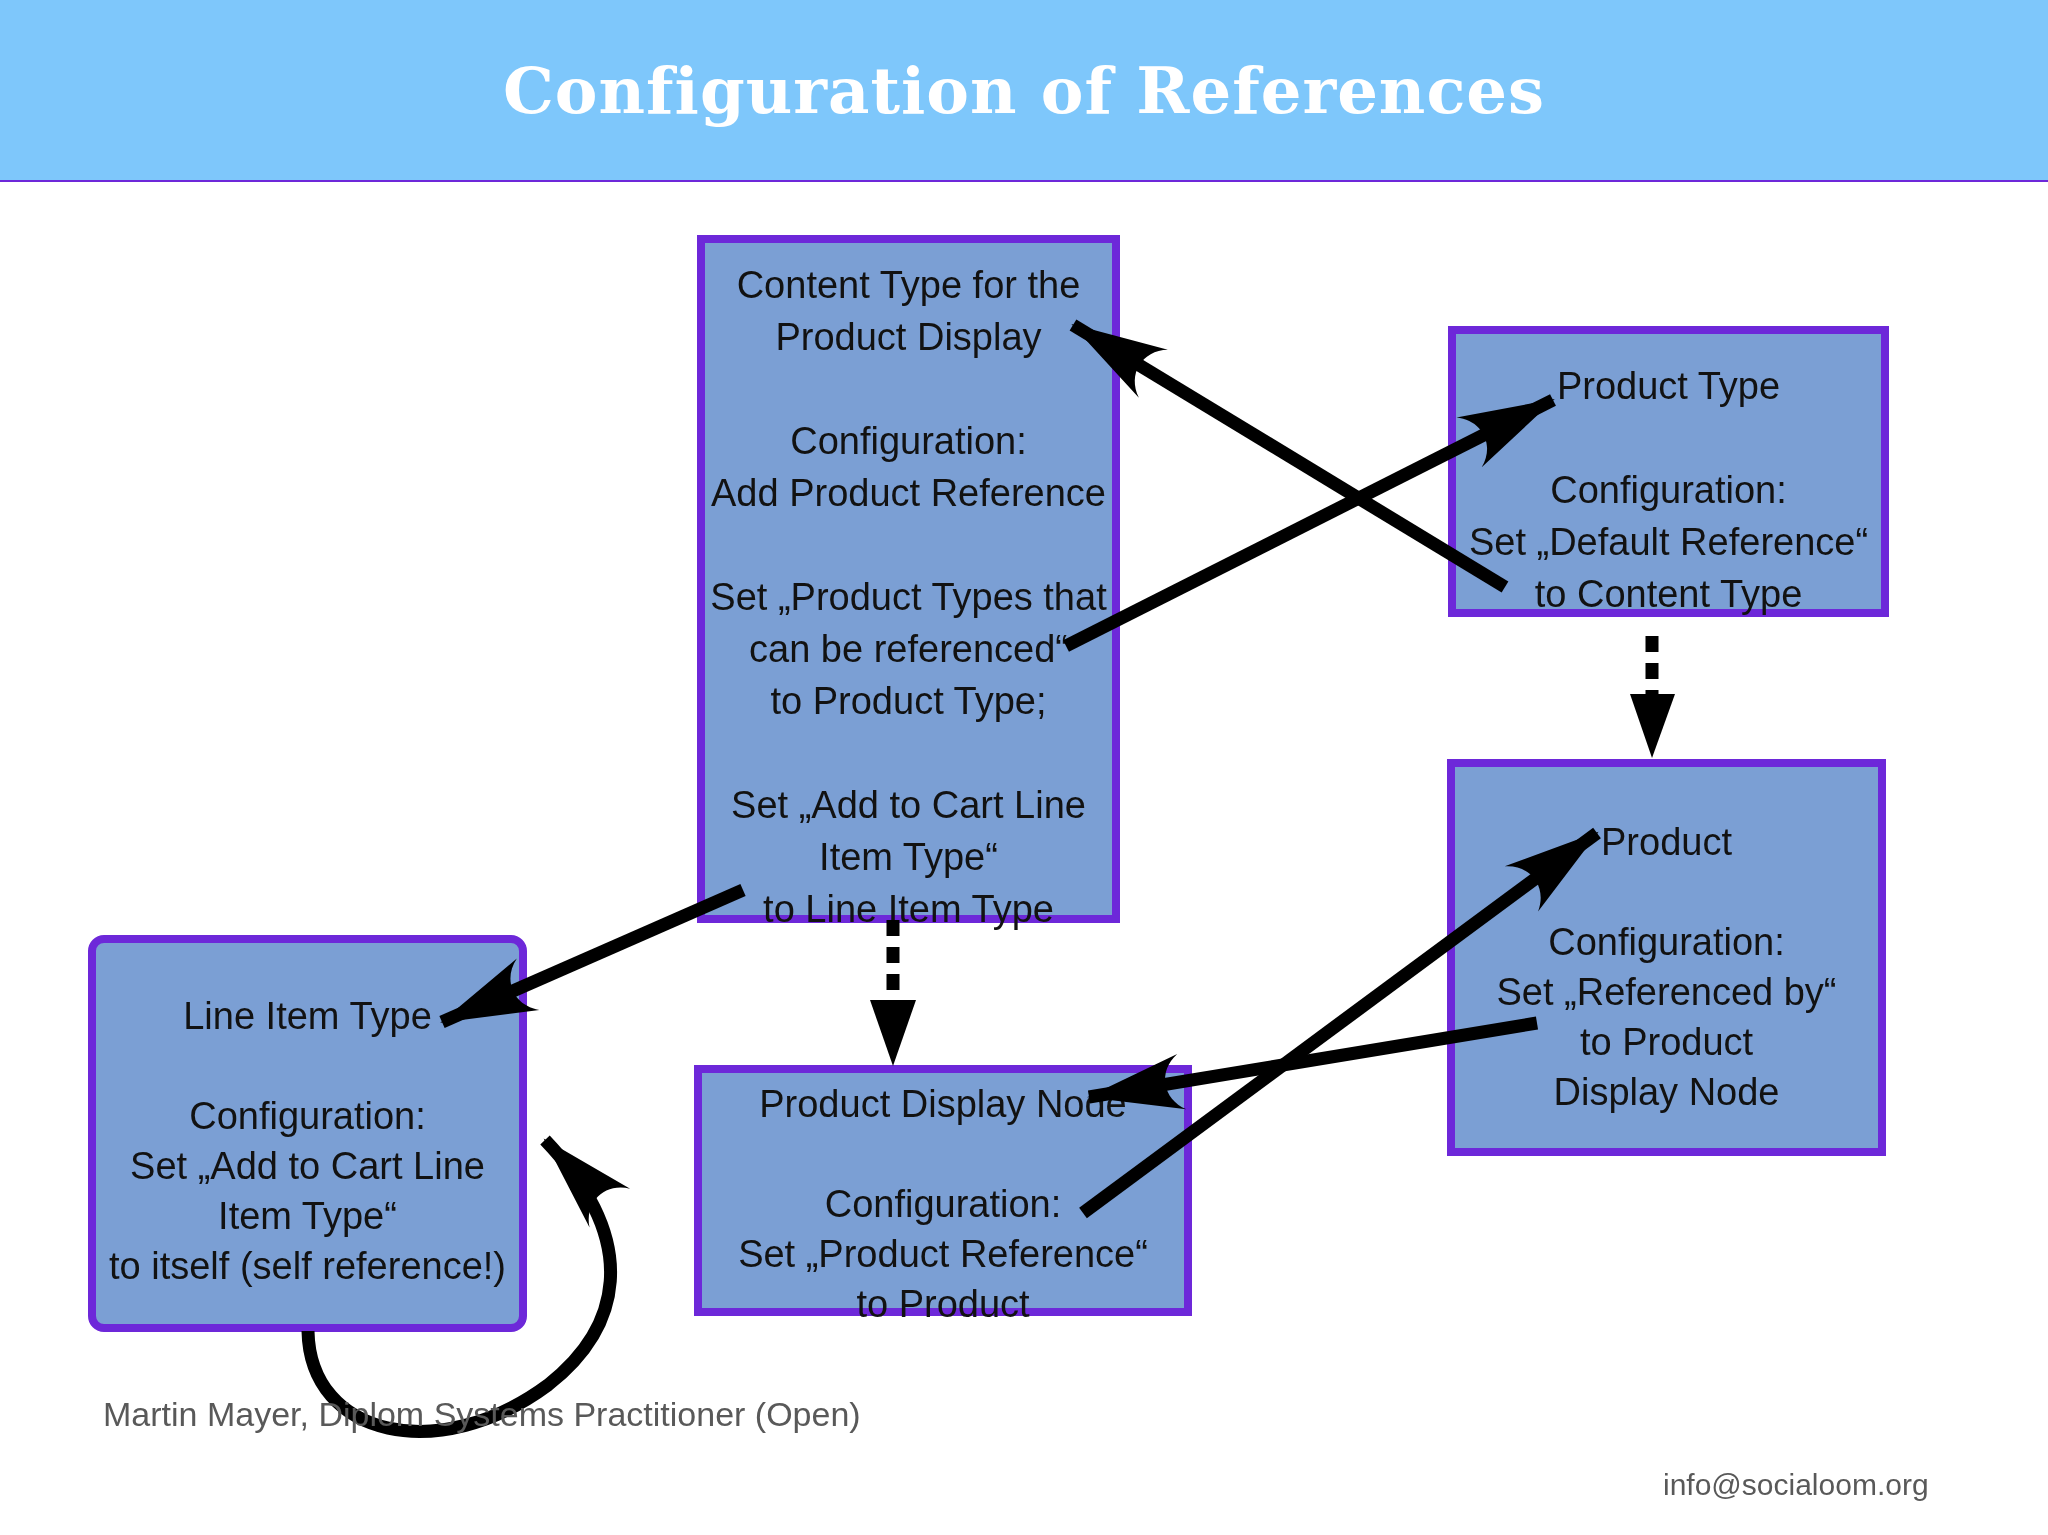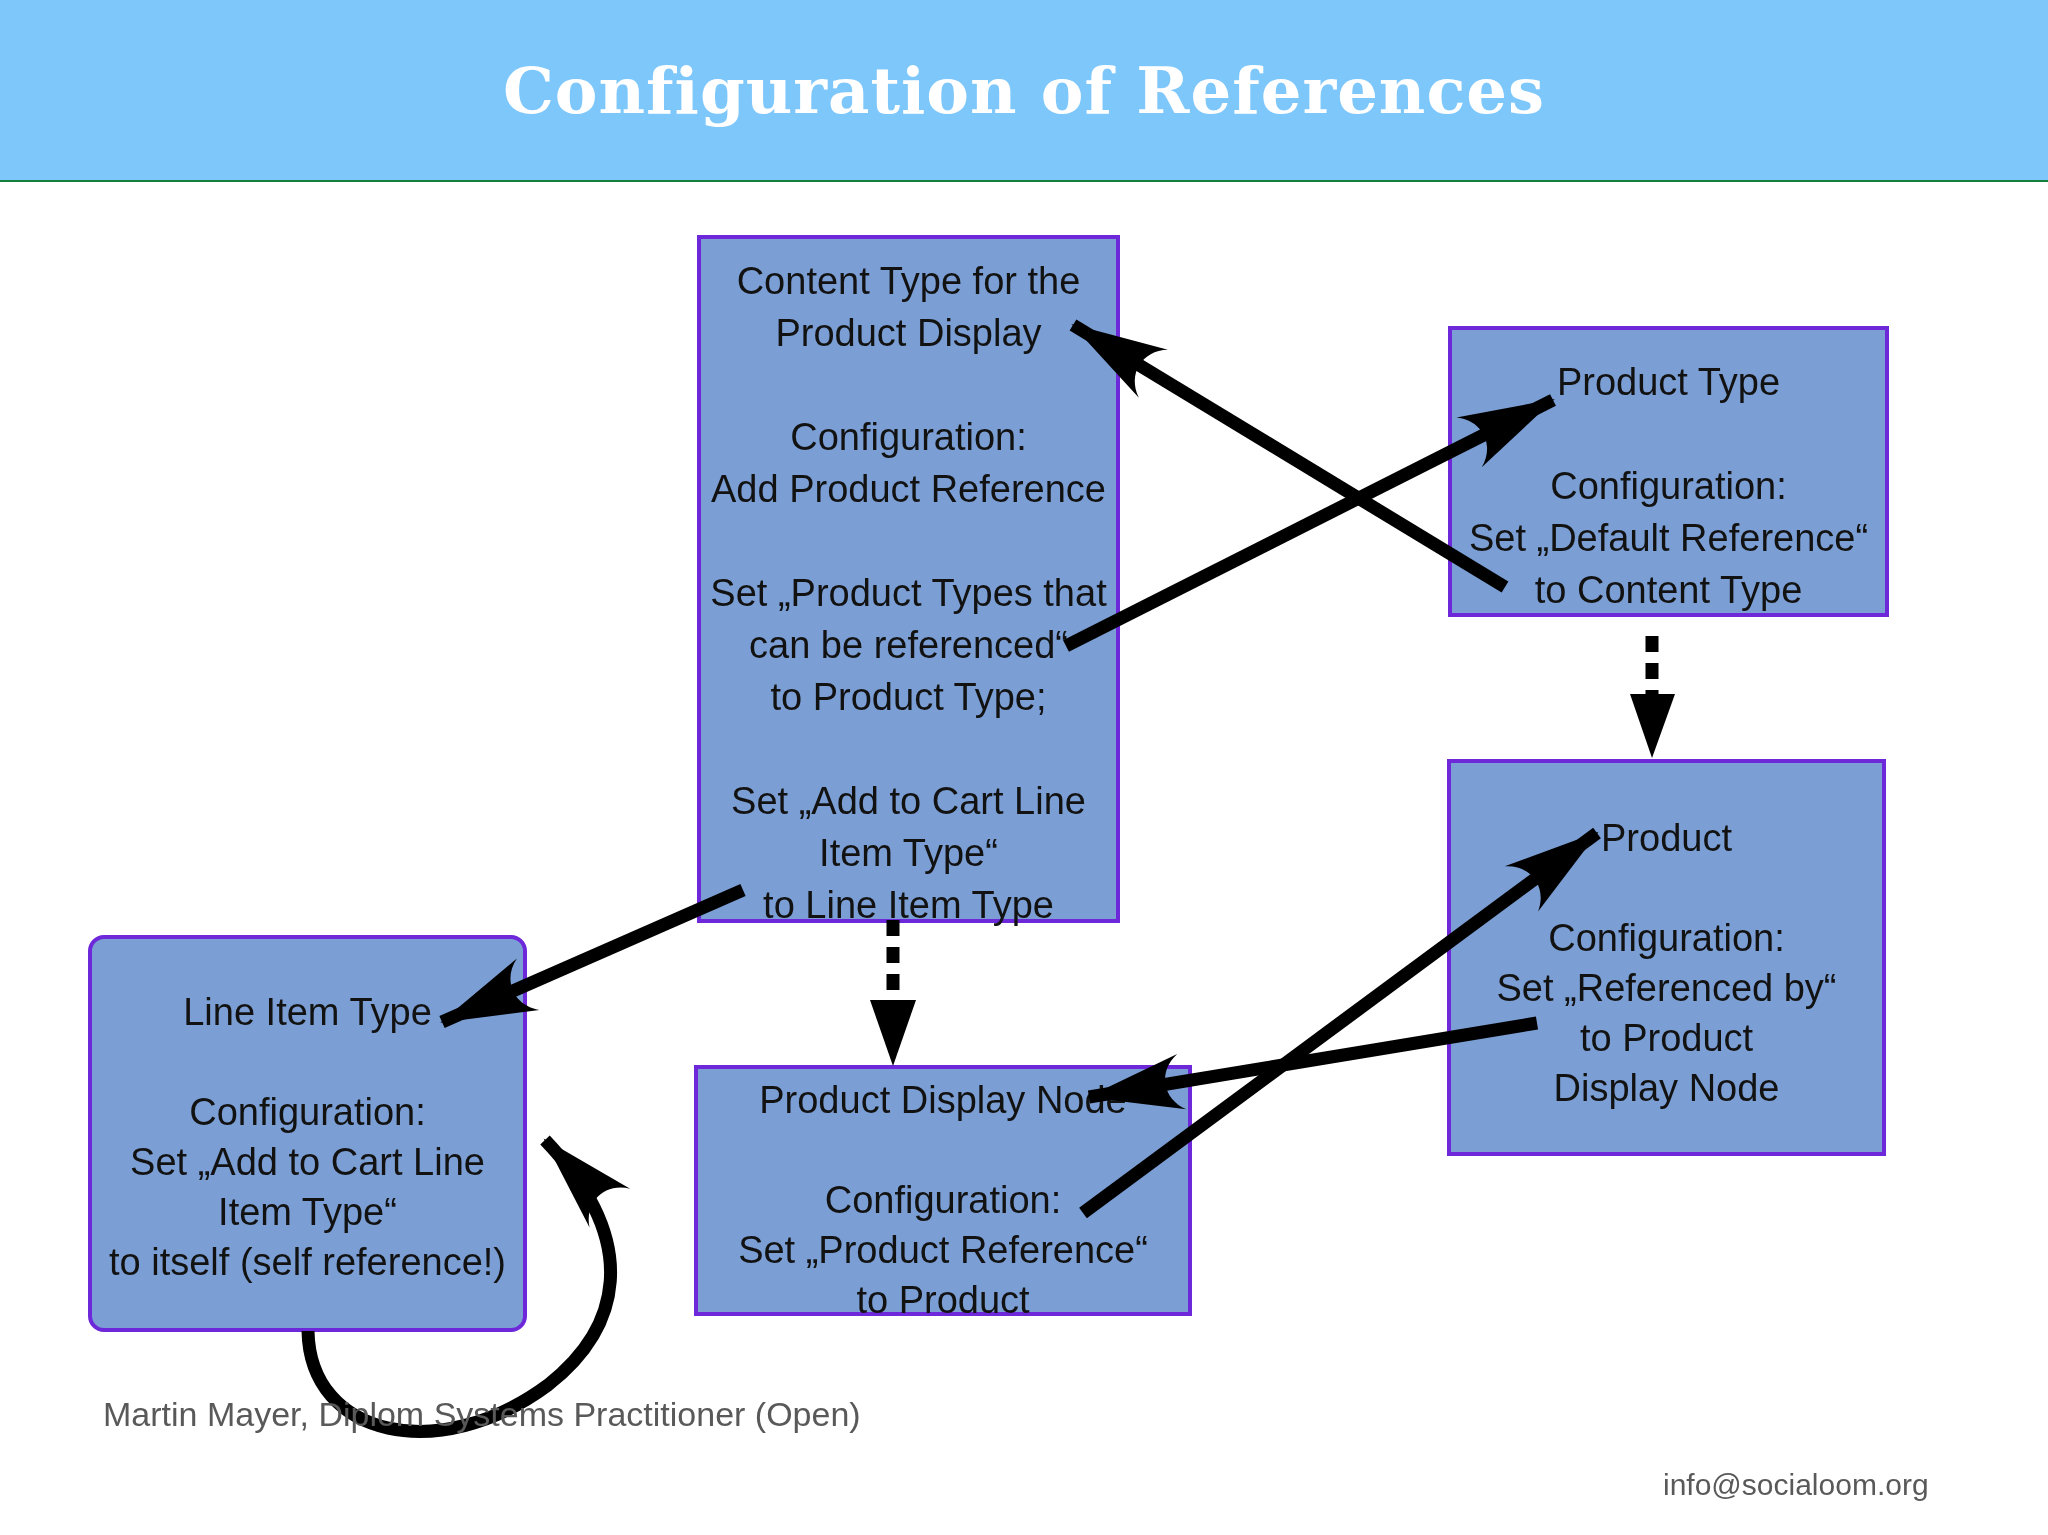--- a/index.html
+++ b/index.html
@@ -2,29 +2,29 @@
 <html><head>
 <meta charset="utf-8">
 <style>
   html,body{margin:0;padding:0;background:#fff;}
   .slide{
     position:relative;width:2048px;height:1535px;overflow:hidden;background:#ffffff;
     font-family:"Liberation Sans",sans-serif;
   }
   .banner{
     position:absolute;left:0;top:0;width:2048px;height:182px;
-    background:#7ec7fb;border-bottom:2px solid #15803d;box-sizing:border-box;
+    background:#7ec7fb;border-bottom:2px solid #6d28d9;box-sizing:border-box;
     display:flex;align-items:center;justify-content:center;
   }
   .banner-title{
     font-family:"DejaVu Serif",serif;font-weight:bold;font-size:64px;color:#ffffff;
     letter-spacing:1px;
   }
   .node{
-    position:absolute;background:#7b9fd4;border:4px solid #6d28d9;box-sizing:border-box;
+    position:absolute;background:#7b9fd4;border:8px solid #6d28d9;box-sizing:border-box;
     color:#121212;font-size:38px;text-align:center;
   }
   .node .tl{line-height:52px;min-height:52px;white-space:nowrap;}
   #node-content-type{left:697px;top:235px;width:423px;height:688px;padding-top:16px;}
   #node-product-type{left:1448px;top:326px;width:441px;height:291px;padding-top:26px;}
   #node-product{left:1447px;top:759px;width:439px;height:397px;padding-top:50px;}
   #node-product{--lh:50px;}
   #node-product .tl,#node-product-display-node .tl,#node-line-item-type .tl{line-height:50px;min-height:50px;}
   #node-product-display-node{left:694px;top:1065px;width:498px;height:251px;padding-top:6px;}
   #node-line-item-type{left:88px;top:935px;width:439px;height:397px;padding-top:48px;border-radius:16px;}

